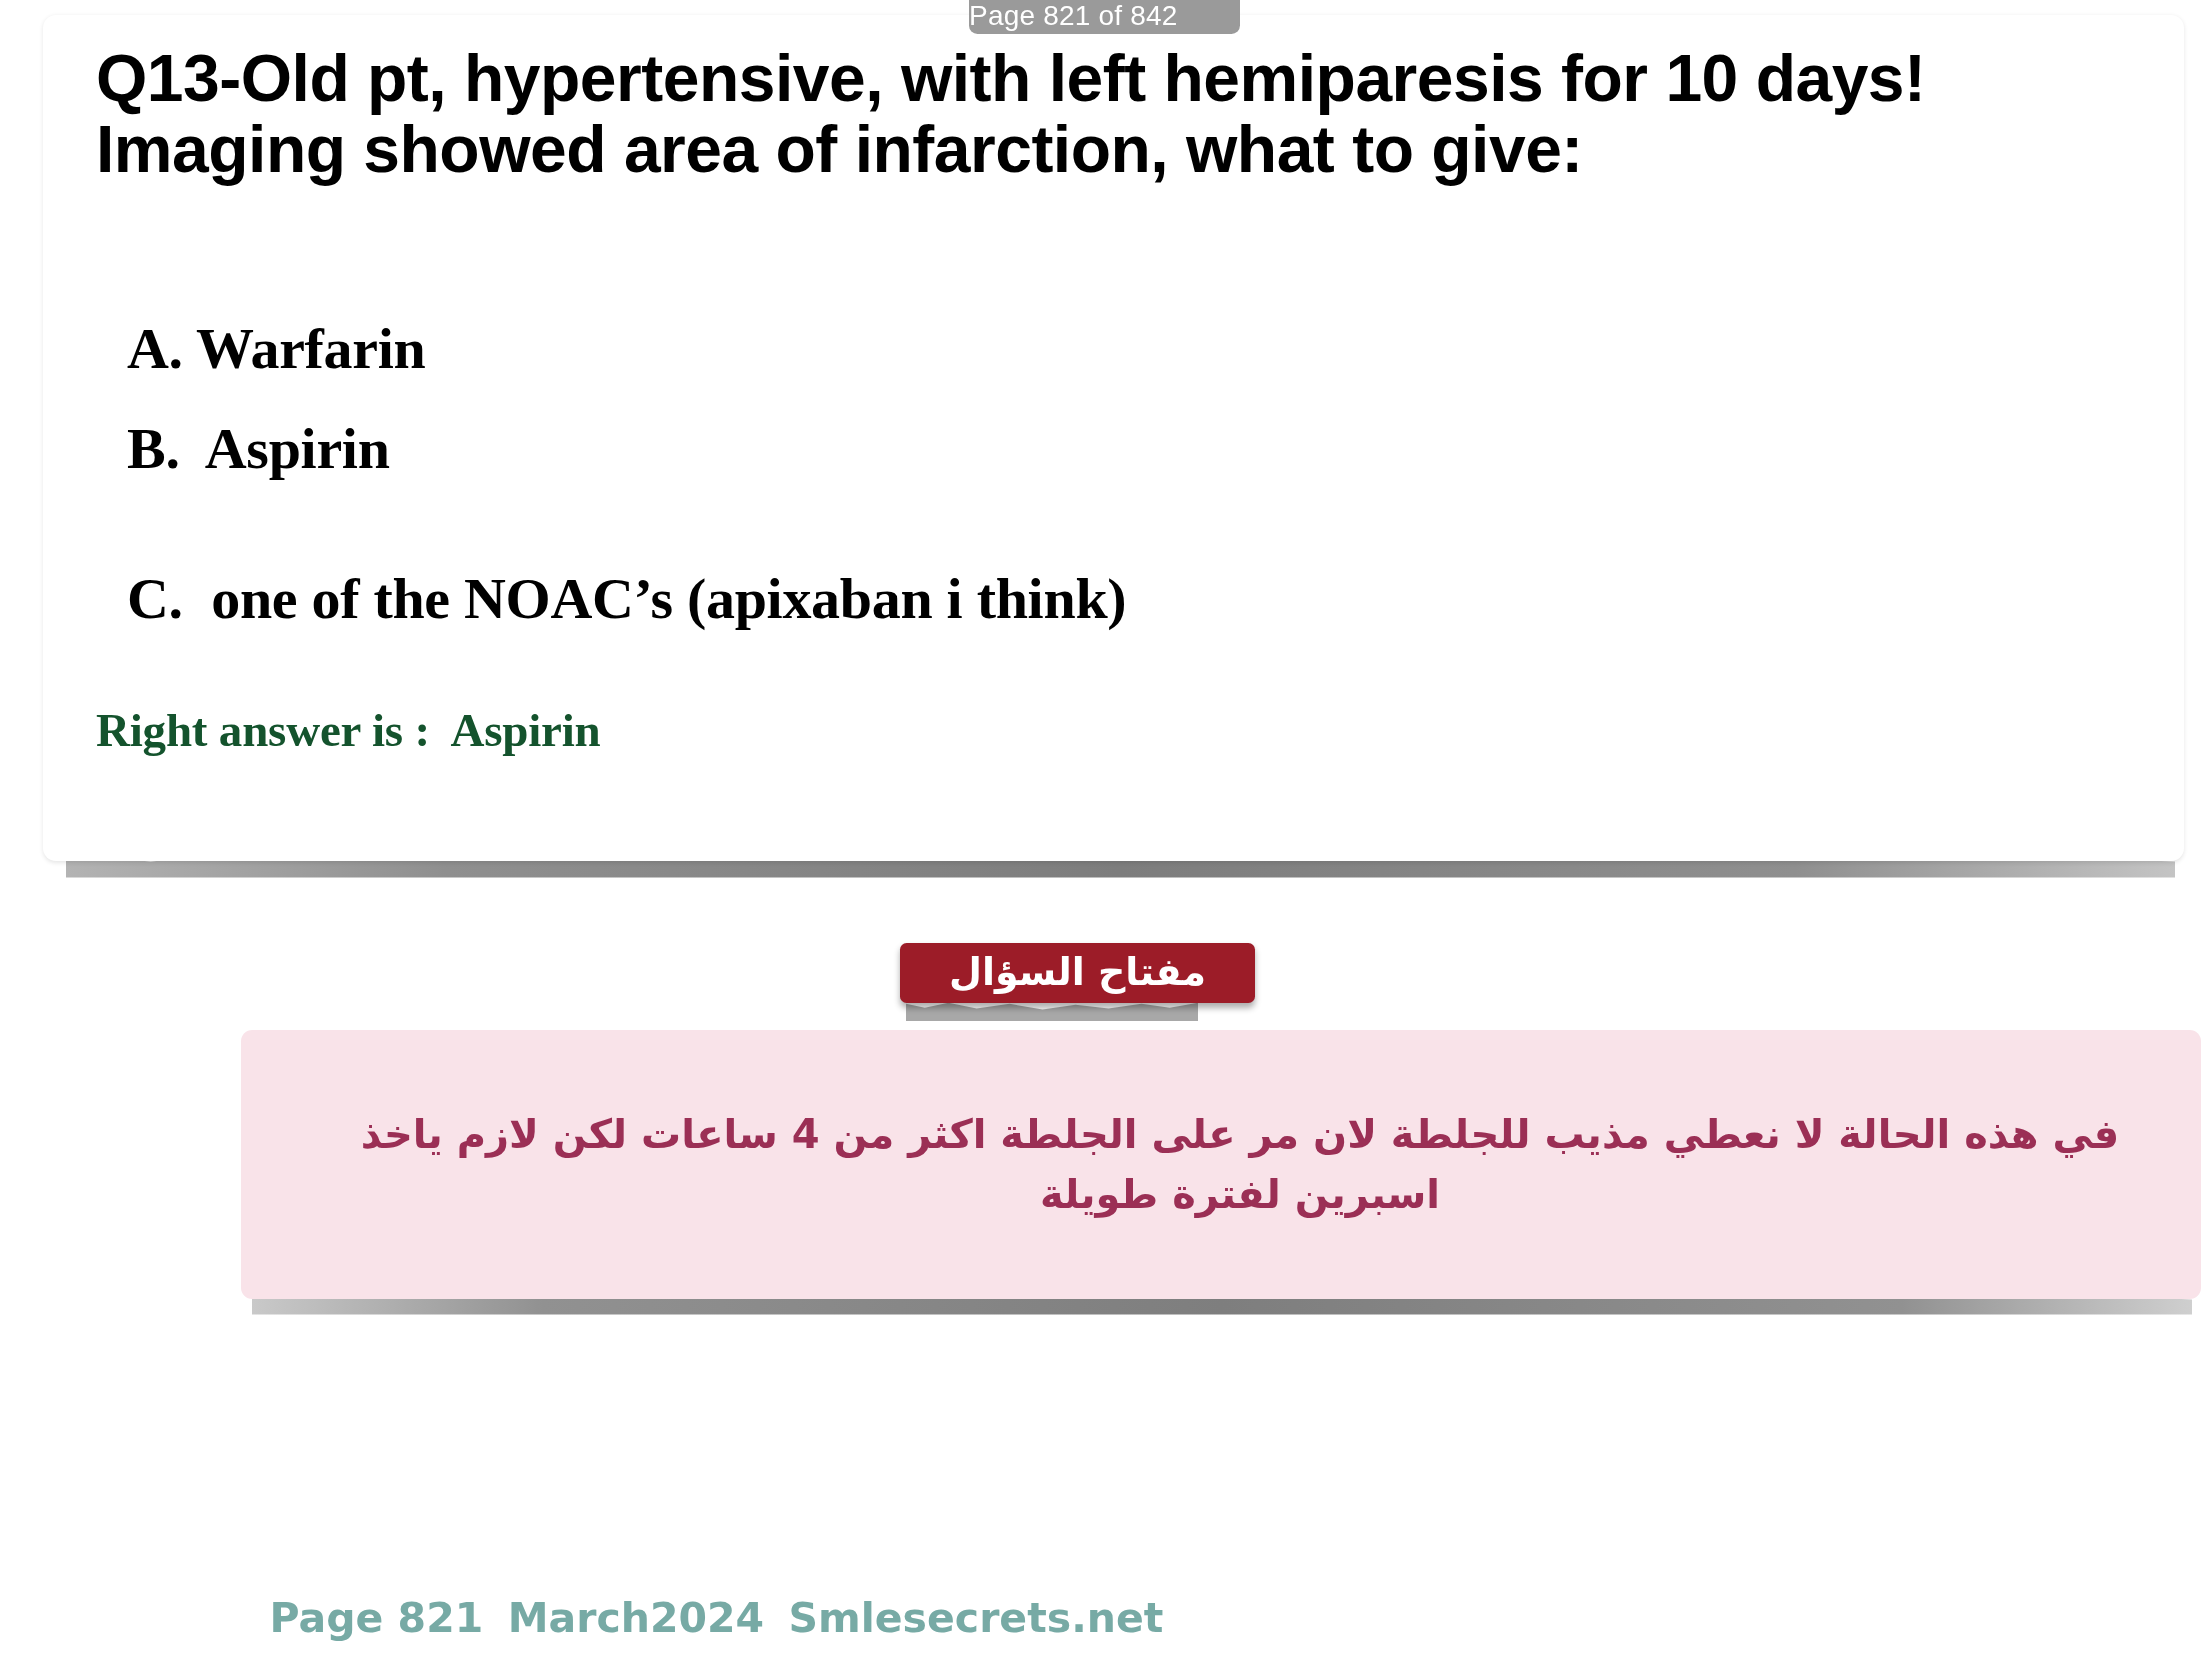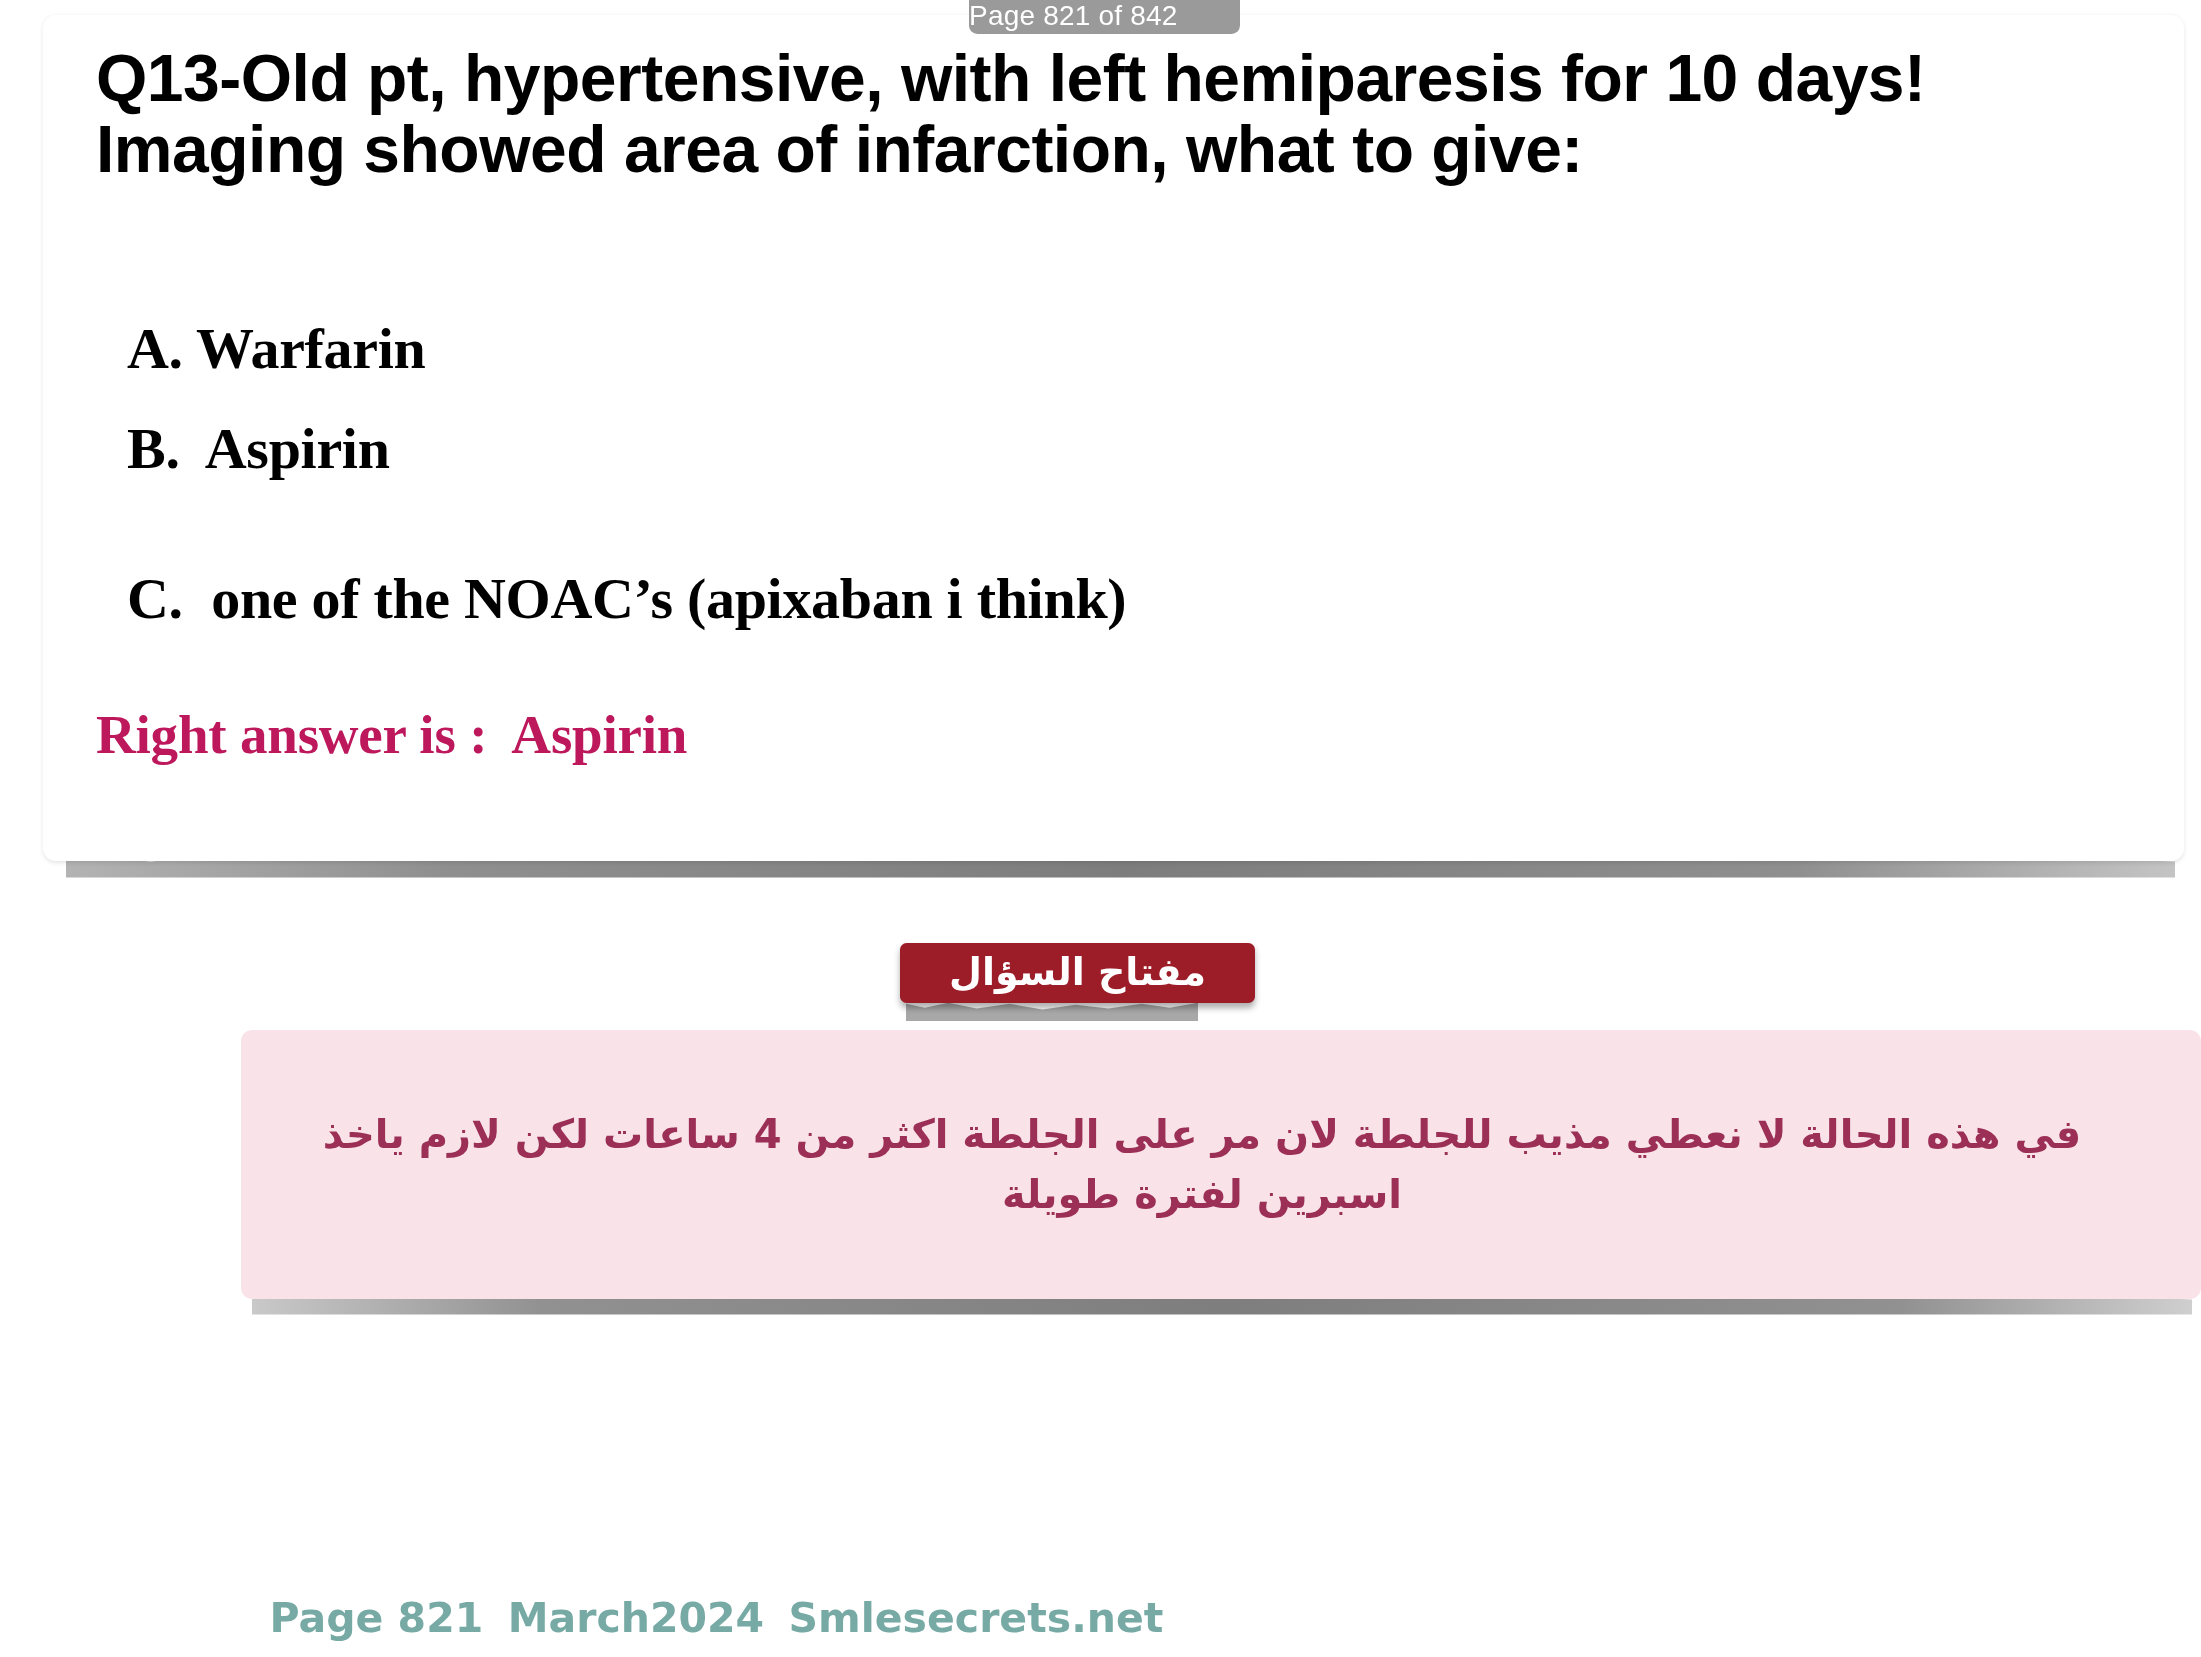--- a/index.html
+++ b/index.html
@@ -88,23 +88,23 @@
   #option-a { position: absolute; left: 0px;  top: 277px; }
   #option-b { position: absolute; left: 0px;  top: 377px; }
   #option-c { position: absolute; left: 0px;  top: 527px; }
 
   #right-answer {
     position: absolute;
     left: 0px;
     top: 664px;
     font-family: "Liberation Serif", "DejaVu Serif", serif;
     font-weight: bold;
-    font-size: 55px;
+    font-size: 47px;
     line-height: 1.0;
-    color: #be185d;
+    color: #14532d;
     white-space: pre;
     letter-spacing: -0.2px;
   }
 
   
   #key-badge {
     position: absolute;
     left: 900px;
     top: 943px;
     width: 355px;
@@ -135,21 +135,21 @@
     position: absolute;
     left: 241px;
     top: 1030px;
     width: 1960px;
     height: 269px;
     background: #f9e3e9;
     border-radius: 11.3px;
     z-index: 20;
     display: flex;
     align-items: center;
-    justify-content: flex-start;
+    justify-content: flex-end;
   }
   #explanation-text {
     direction: rtl;
     text-align: center;
     font-family: "DejaVu Sans", "Liberation Sans", sans-serif;
     font-weight: bold;
     font-size: 40px;
     line-height: 1.48;
     color: #9b2f55;
     width: 1846px;

